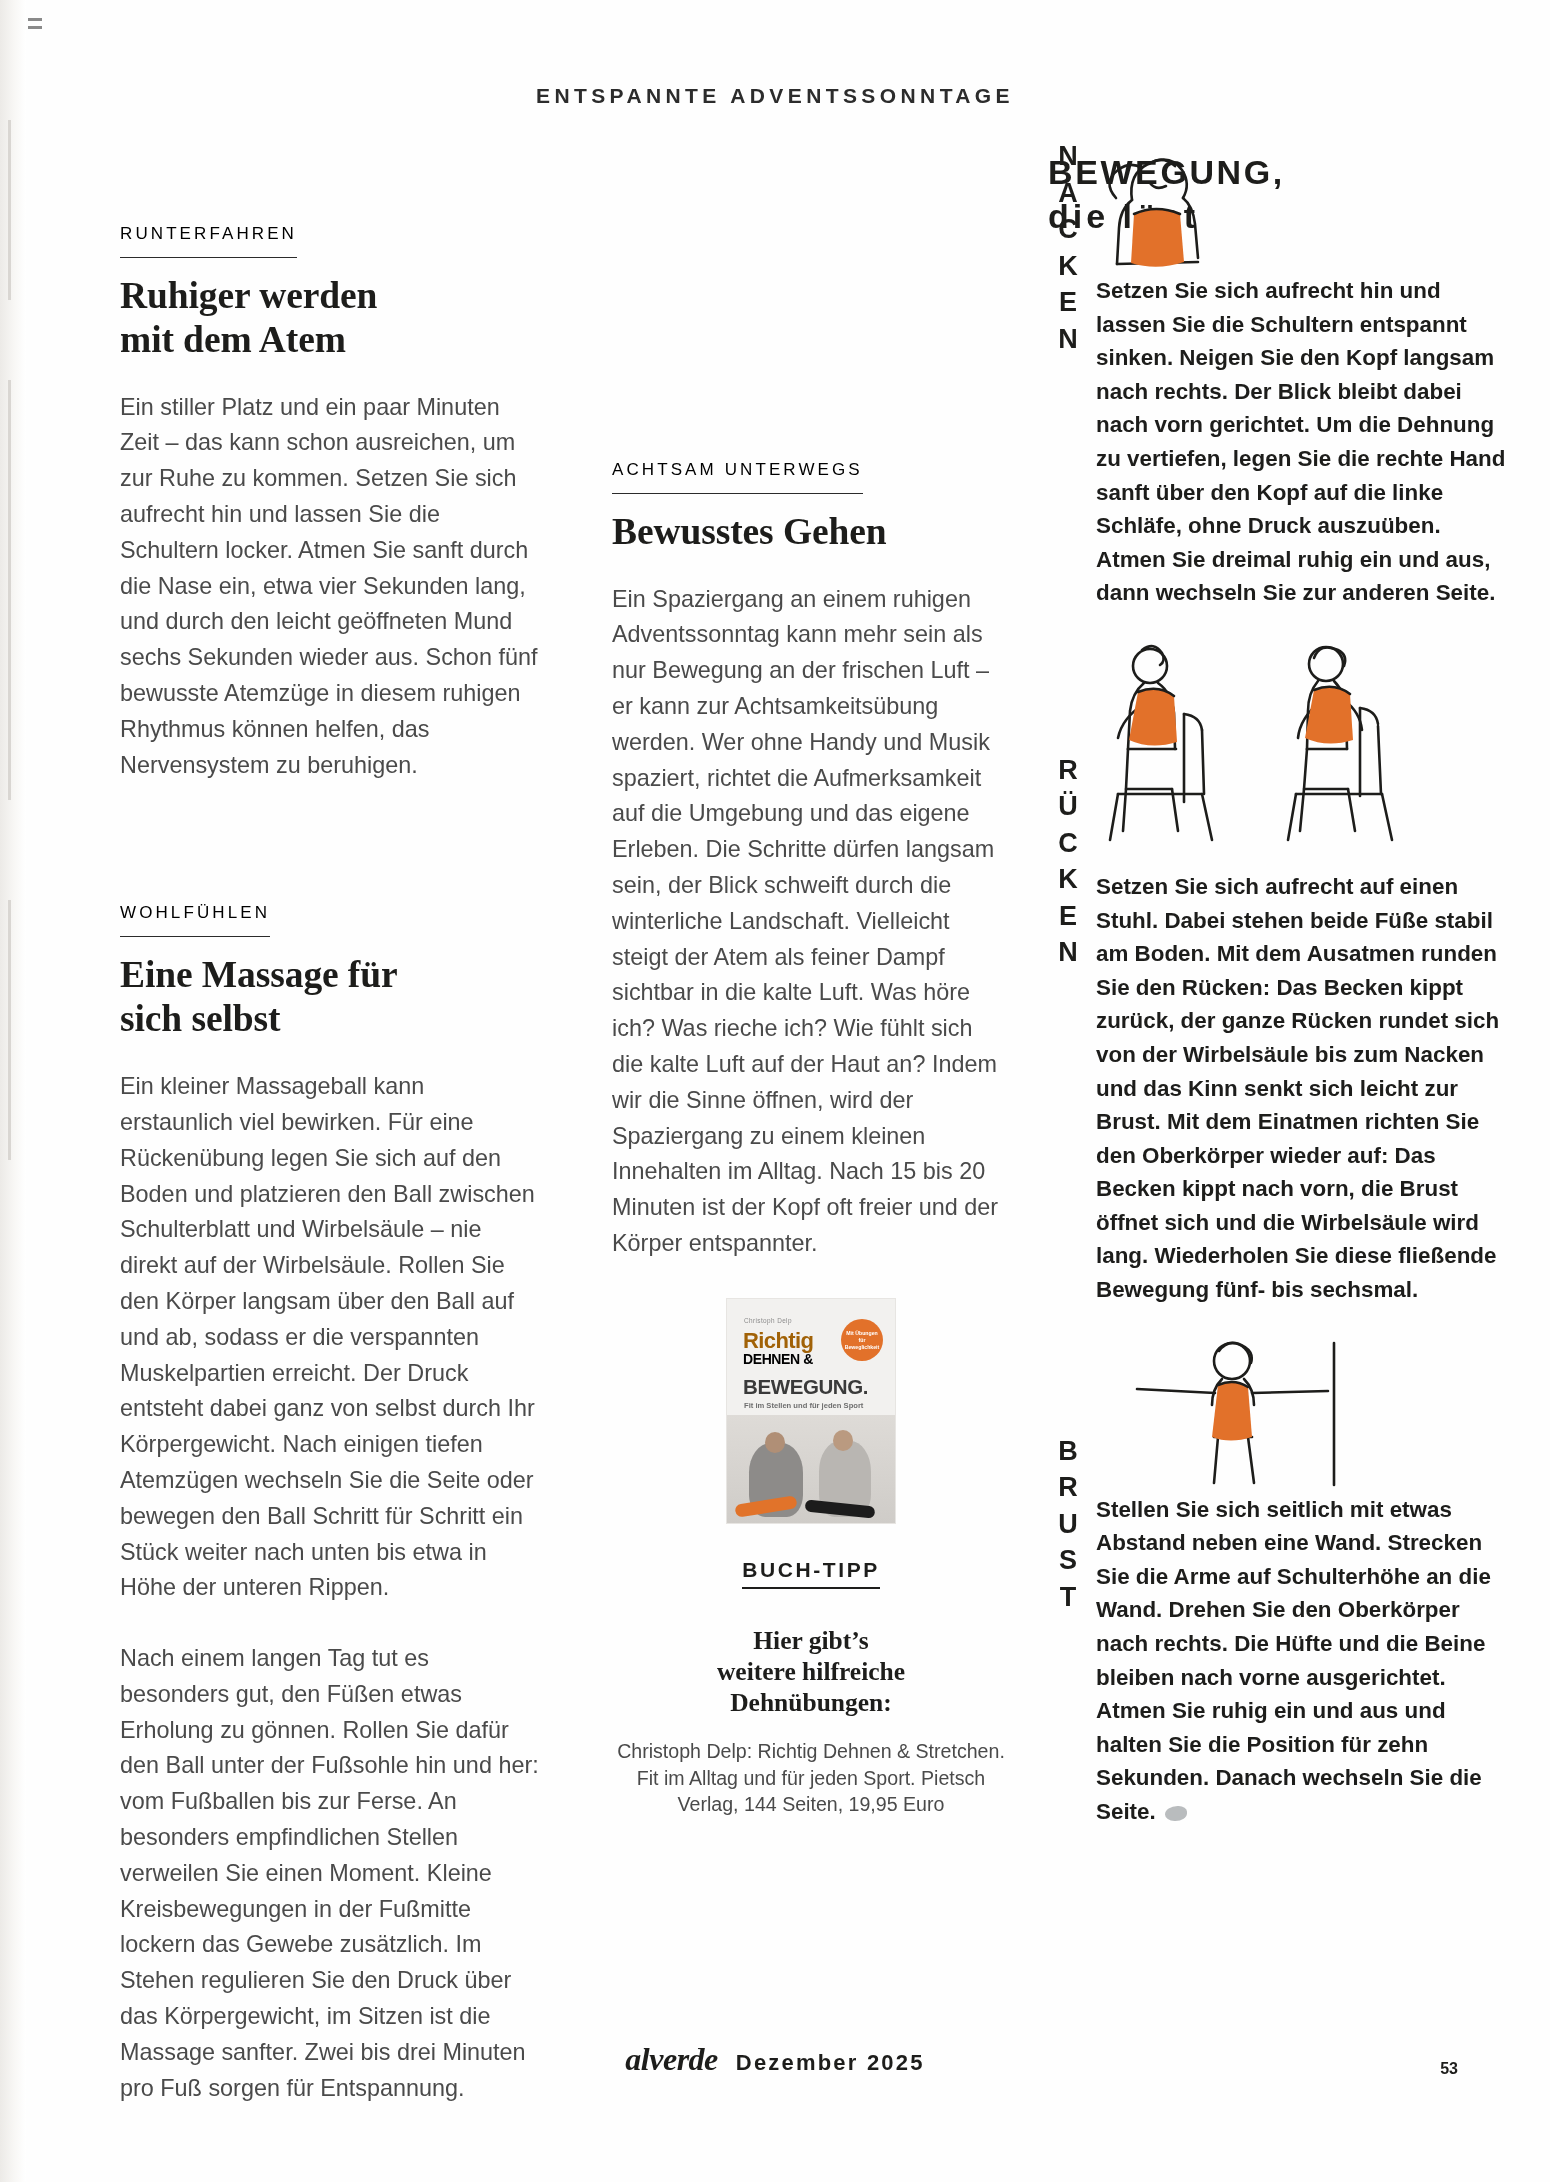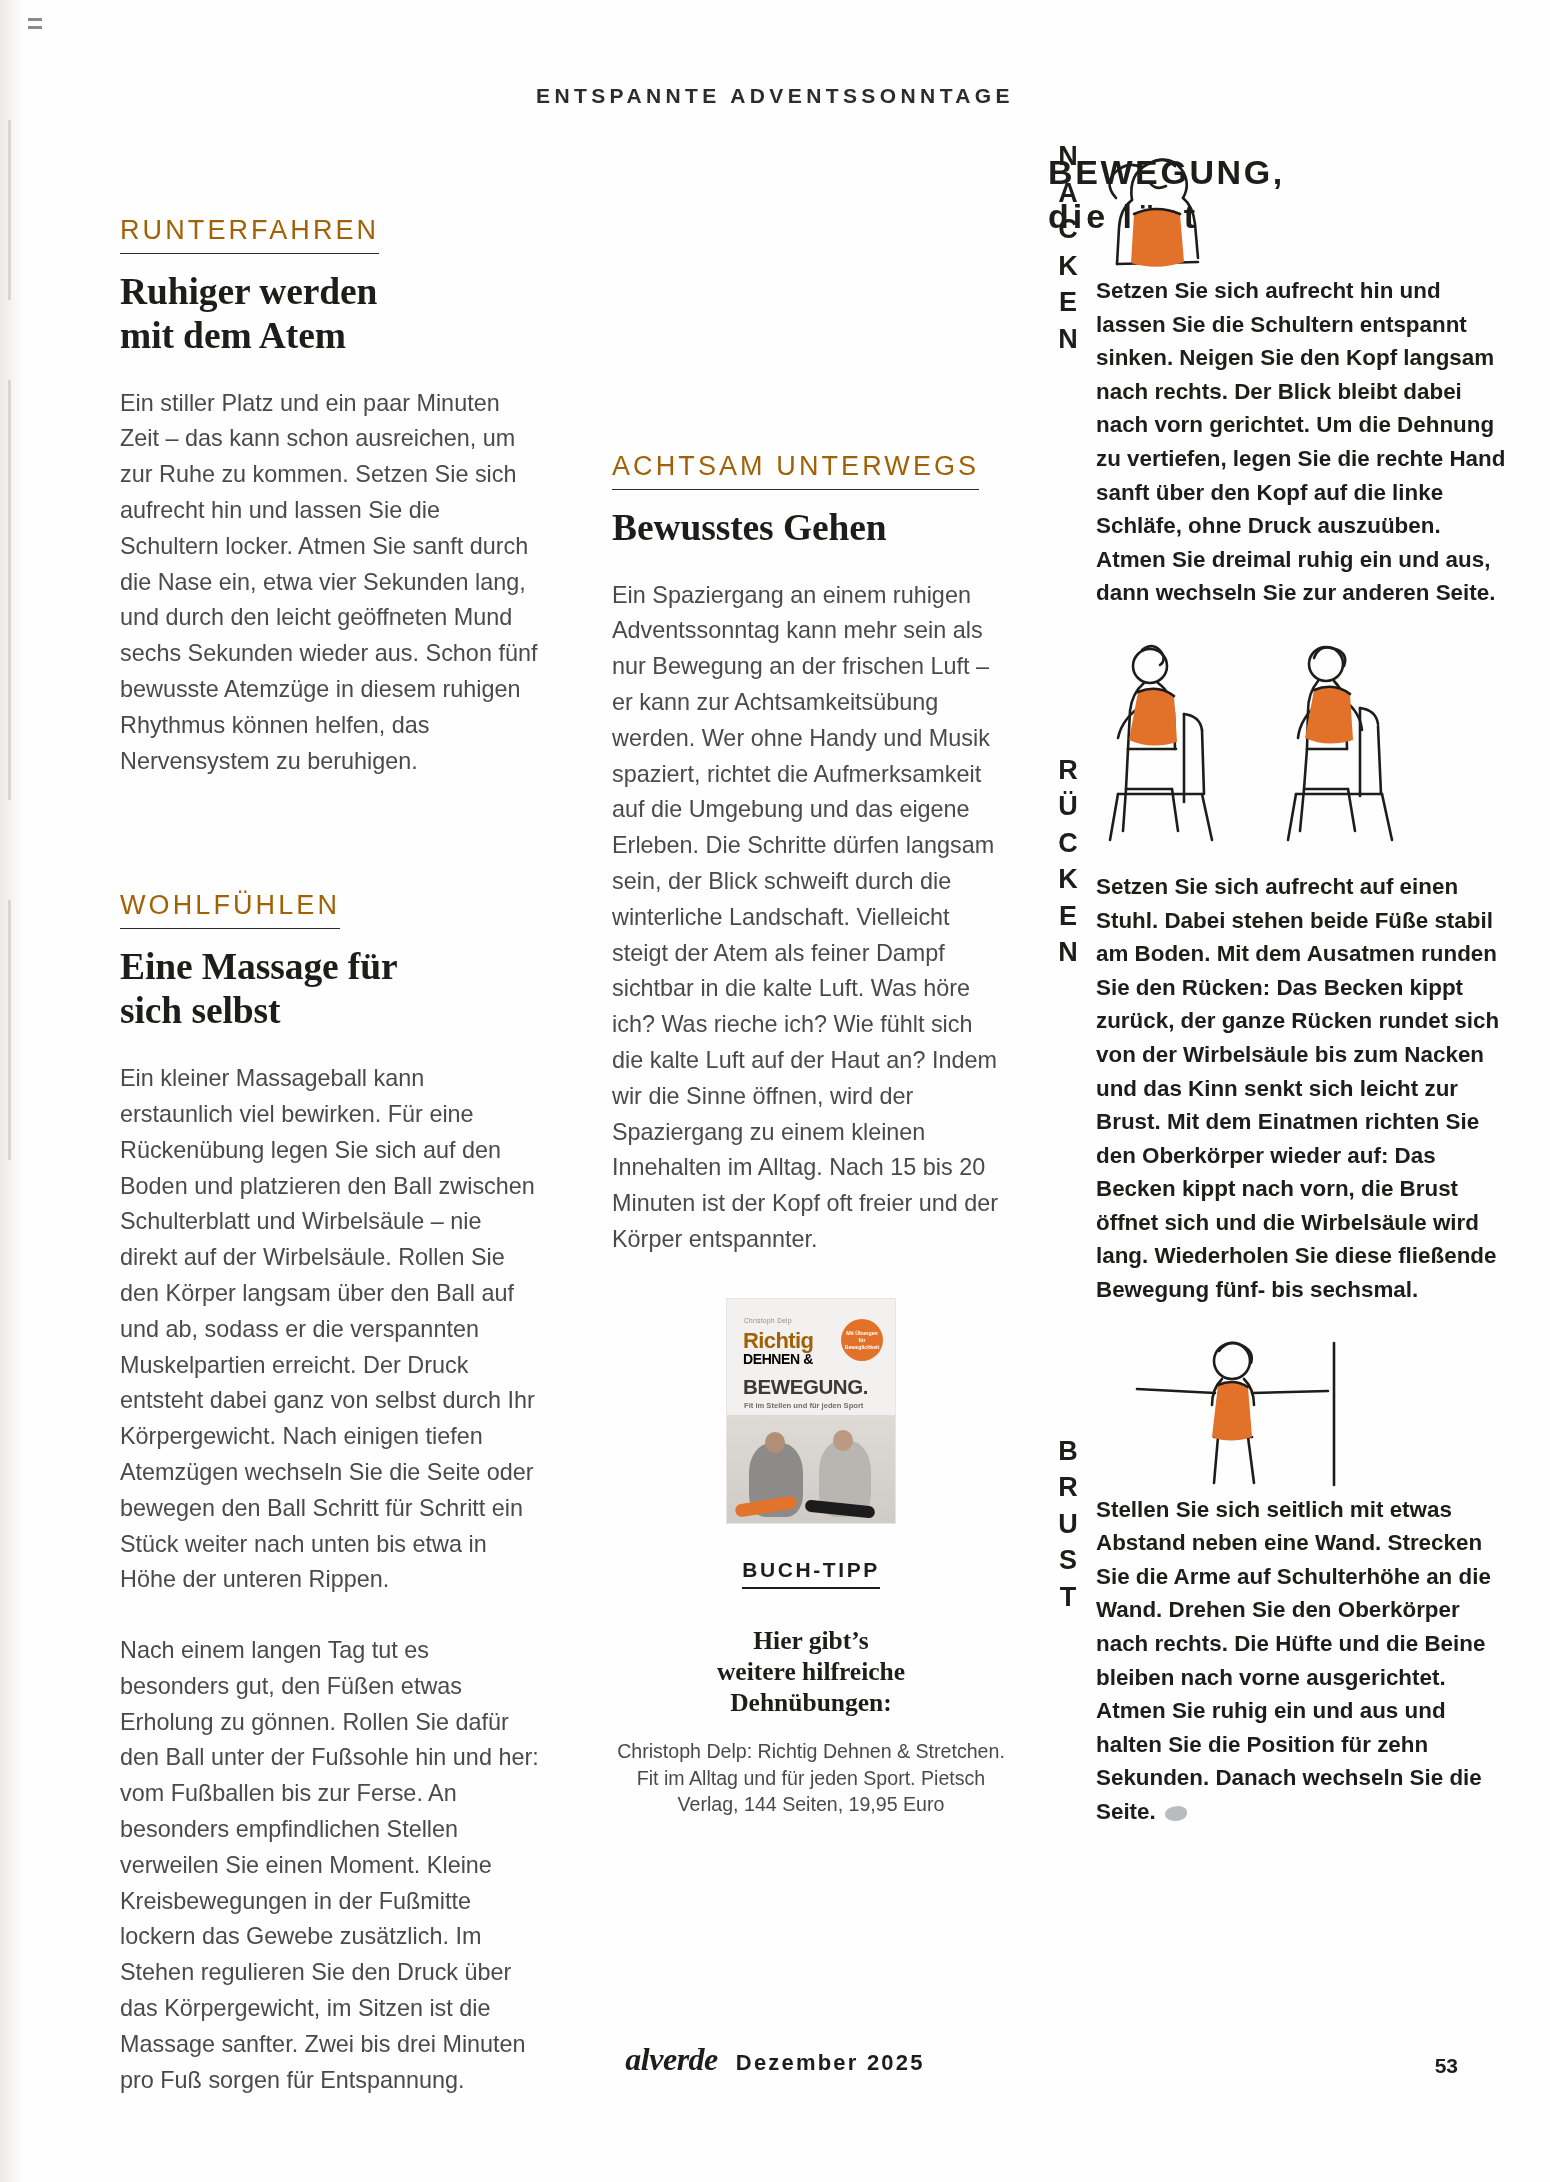--- a/index.html
+++ b/index.html
@@ -61,28 +61,28 @@
     position: absolute;
     font-size: 23.4px;
     line-height: 35.8px;
     color: #4a4a4a;
     font-weight: 400;
   }
   .col-1 { left: 120px; top: 214px; width: 420px; }
   .col-2 { left: 612px; top: 450px; width: 398px; }
 
   .kicker {
-    font-size: 27px;
+    font-size: 17px;
     letter-spacing: 3.1px;
     font-weight: 500;
-    color: #a16207;
+    color: #000000;
     text-transform: uppercase;
     border-bottom: 1.6px solid #2b2b2b;
     display: inline-block;
-    padding-bottom: 7px;
+    padding-bottom: 13px;
     line-height: 1.1;
   }
   .headline {
     font-family: "Liberation Serif", serif;
     font-weight: 700;
     font-size: 37.5px;
     line-height: 44px;
     color: #1d1d1b;
     margin: 16px 0 28px 0;
     letter-spacing: -0.1px;
@@ -256,21 +256,21 @@
     font-size: 22px;
     font-weight: 700;
     letter-spacing: 2.2px;
     color: #1d1d1b;
     margin-left: 18px;
   }
   .folio {
     position: absolute;
     right: 92px;
     bottom: 104px;
-    font-size: 21px;
+    font-size: 16px;
     font-weight: 600;
     color: #1d1d1b;
   }
 </style>
 </head>
 <body>
 
 <div class="page">
 
   <div class="scan-edge-left"></div>

